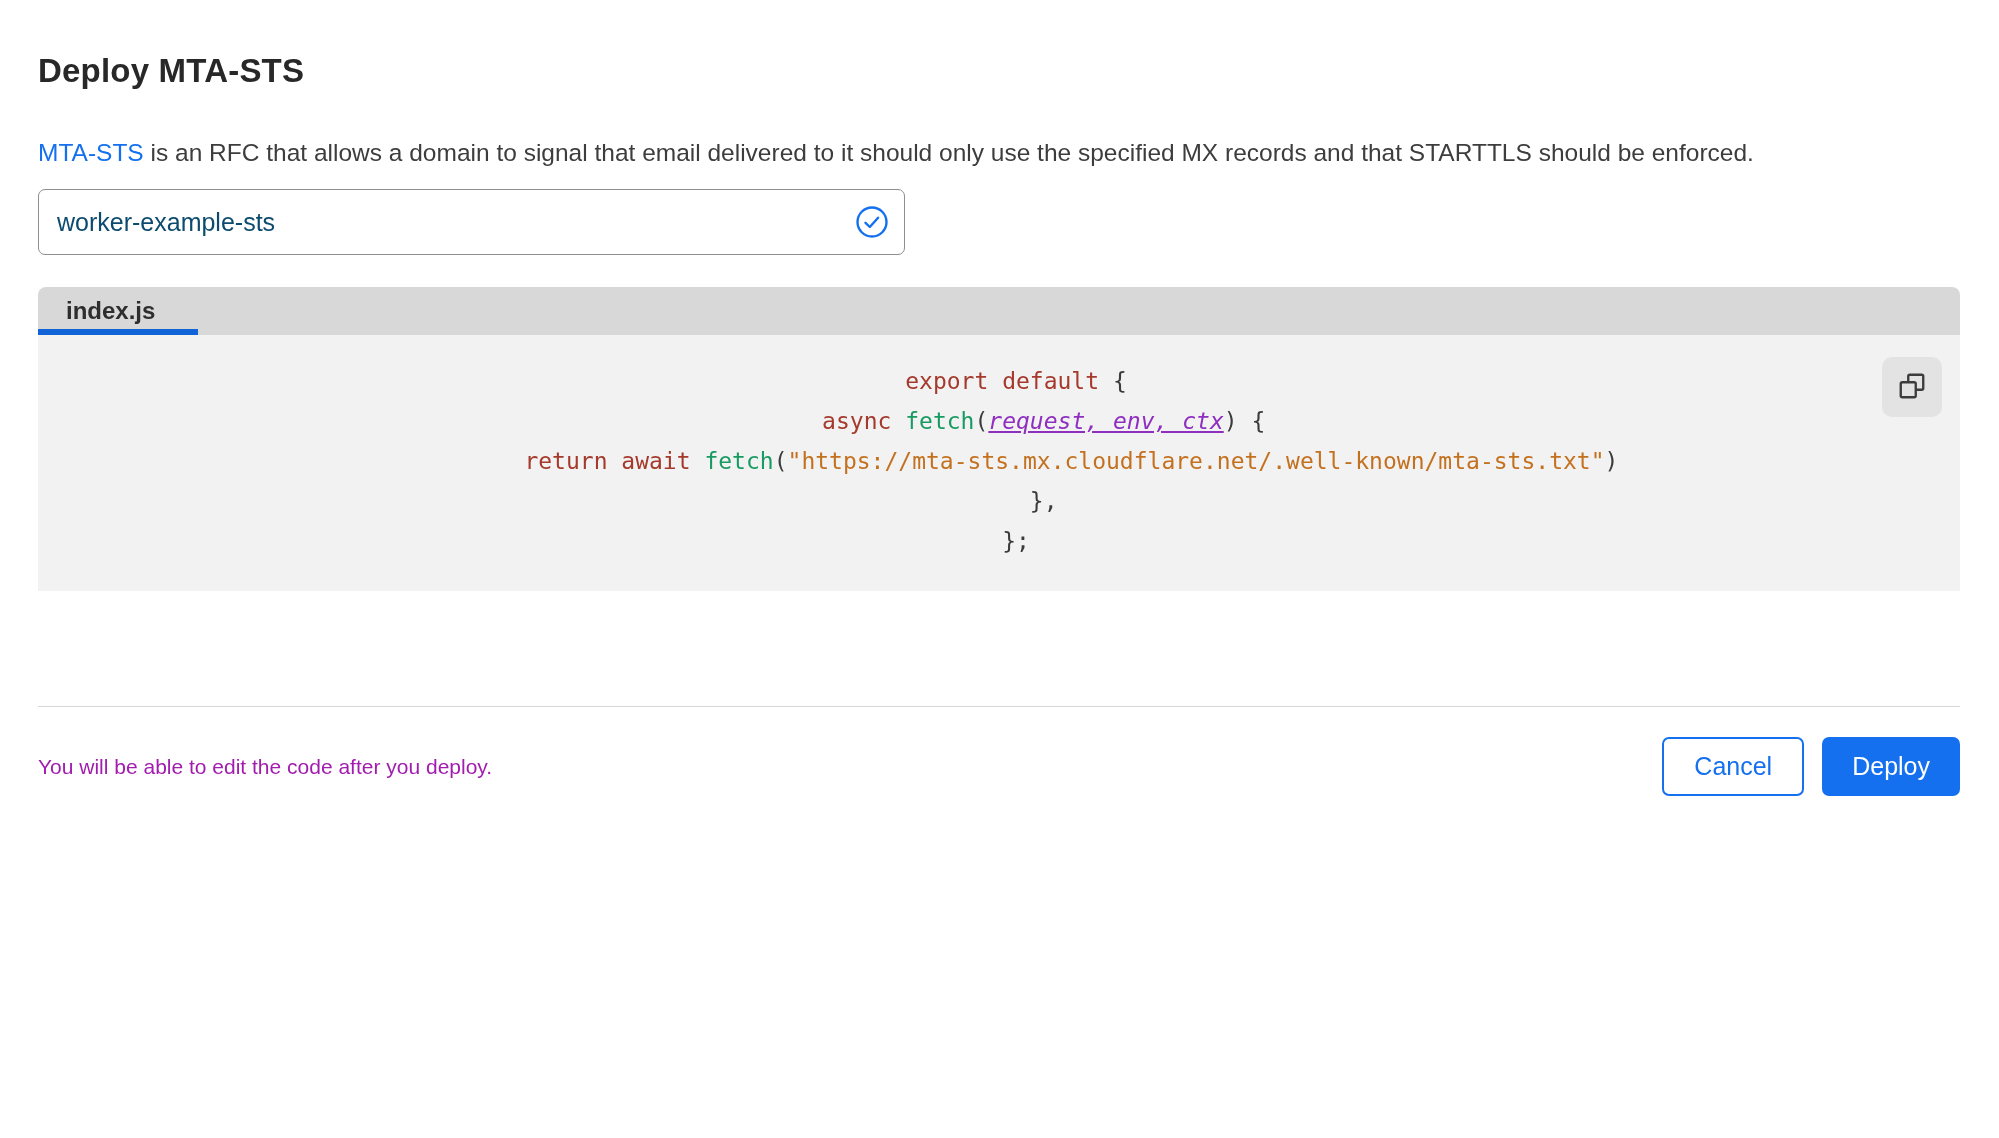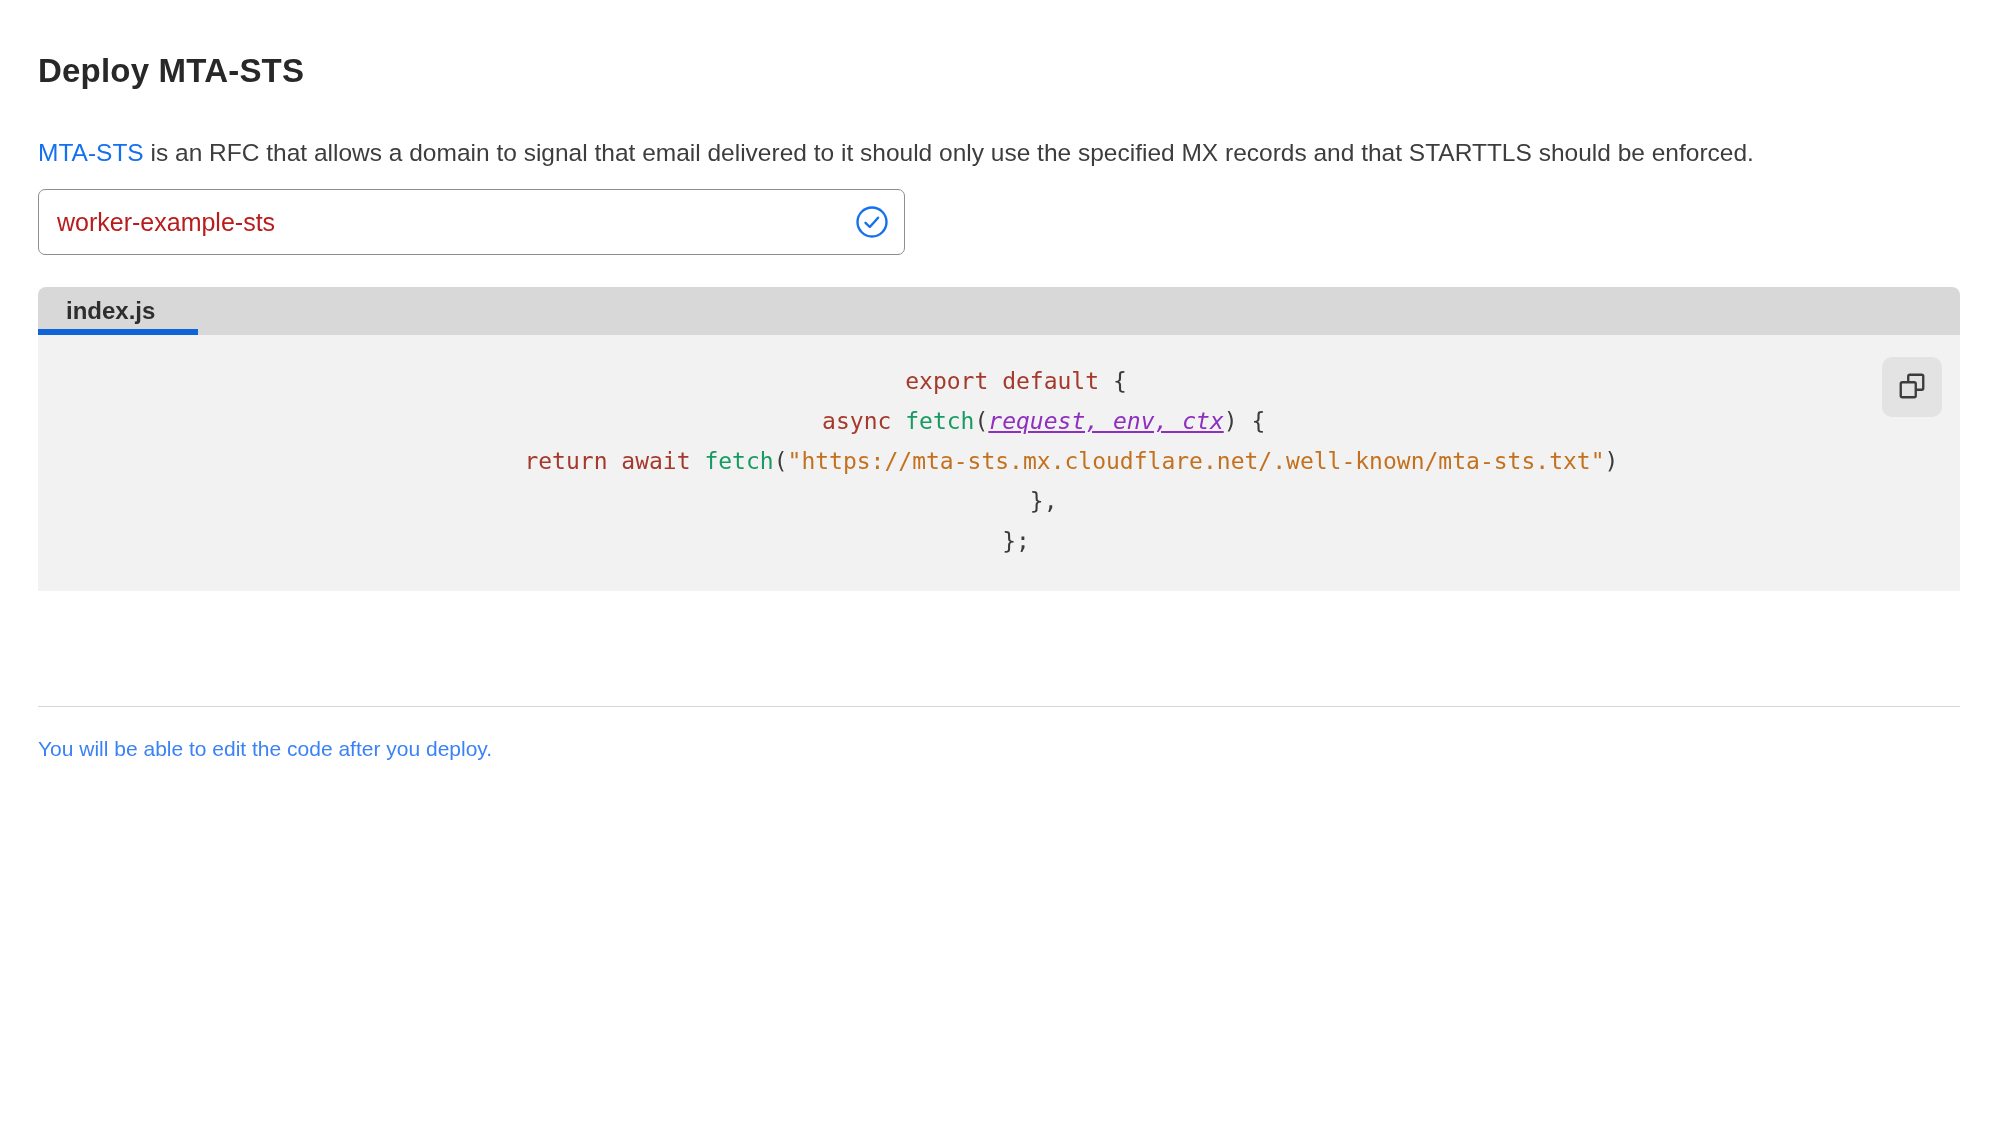--- a/index.html
+++ b/index.html
@@ -54,21 +54,21 @@
     height:66px;
   }
   .name-input{
     width:100%;
     height:100%;
     border:1px solid #8e8e8e;
     border-radius:7px;
     padding:0 60px 0 18px;
     font-family:"Liberation Sans", sans-serif;
     font-size:25px;
-    color:#b91c1c;
+    color:#0c4a6e;
     background:#fff;
     outline:none;
   }
   .valid-icon{
     position:absolute;
     right:16px;
     top:50%;
     transform:translateY(-50%);
     width:34px;height:34px;
     color:var(--accent);
@@ -146,21 +146,21 @@
     border-top:1px solid #d8d8d8;
   }
   .footer{
     margin-top:30px;
     display:flex;
     align-items:center;
     justify-content:space-between;
   }
   .footer-note{
     font-size:21px;
-    color:#3b82f6;
+    color:#a21caf;
   }
   .footer-actions{
     display:flex;
     gap:18px;
   }
   .btn{
     height:59px;
     border-radius:7px;
     font-family:"Liberation Sans", sans-serif;
     font-size:25px;
@@ -217,15 +217,19 @@
           </svg>
         </span>
       </button>
     </div>
   </div>
 
   <div class="divider"></div>
 
   <div class="footer">
     <div class="footer-note">You will be able to edit the code after you deploy.</div>
+    <div class="footer-actions">
+      <button class="btn btn-secondary">Cancel</button>
+      <button class="btn btn-primary">Deploy</button>
+    </div>
   </div>
 
 </div>
 
 </body></html>

